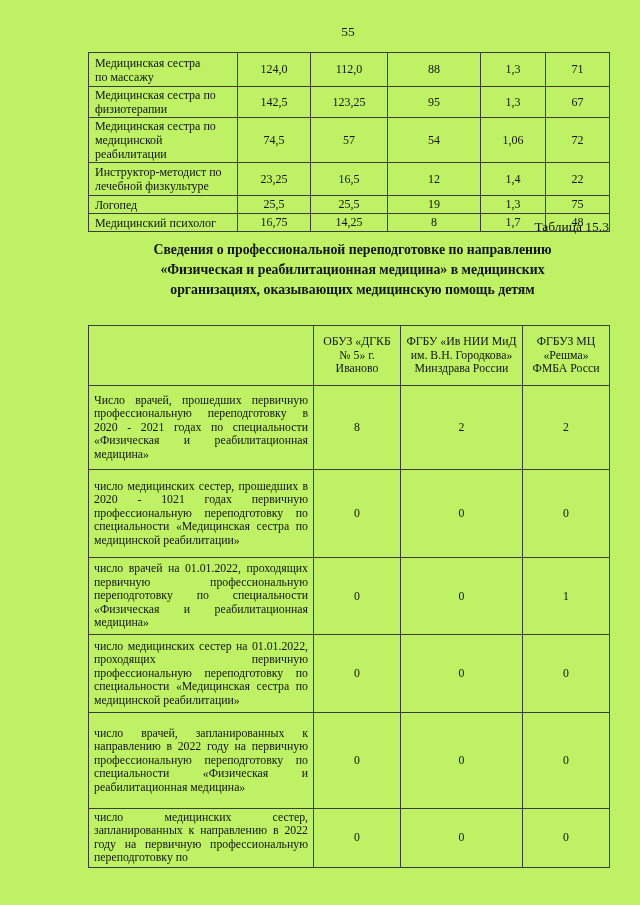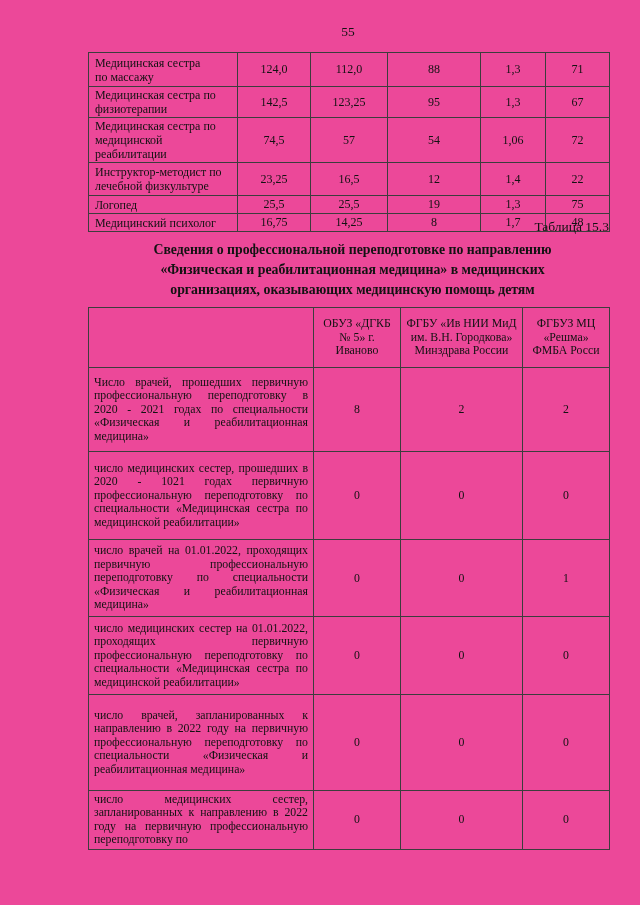--- a/index.html
+++ b/index.html
@@ -5,21 +5,21 @@
   html, body { margin: 0; padding: 0; }
   body {
     width: 640px; height: 905px;
     background: #ffffff;
     font-family: "Liberation Serif", serif;
     color: #121212;
   }
   .page {
     position: relative;
     width: 640px; height: 905px;
-    background: #ec4899;
+    background: #bef264;
     overflow: hidden;
   }
   .page-number {
     position: absolute;
     top: 24px; left: 88px; width: 520px;
     text-align: center;
     font-size: 13.5px;
   }
   table {
     border-collapse: collapse;
@@ -62,21 +62,21 @@
   }
   .report-title {
     position: absolute;
     top: 240px; left: 100px; width: 505px;
     text-align: center;
     font-weight: bold;
     font-size: 13.8px;
     line-height: 20px;
   }
   
-  #table2 { top: 307px; font-size: 11.8px; }
+  #table2 { top: 325px; font-size: 11.8px; }
   #table2 thead td {
     text-align: center;
     vertical-align: middle;
     line-height: 13.8px;
     height: 55px;
     padding: 2px 3px;
   }
   #table2 .label-cell {
     text-align: justify;
     vertical-align: middle;

